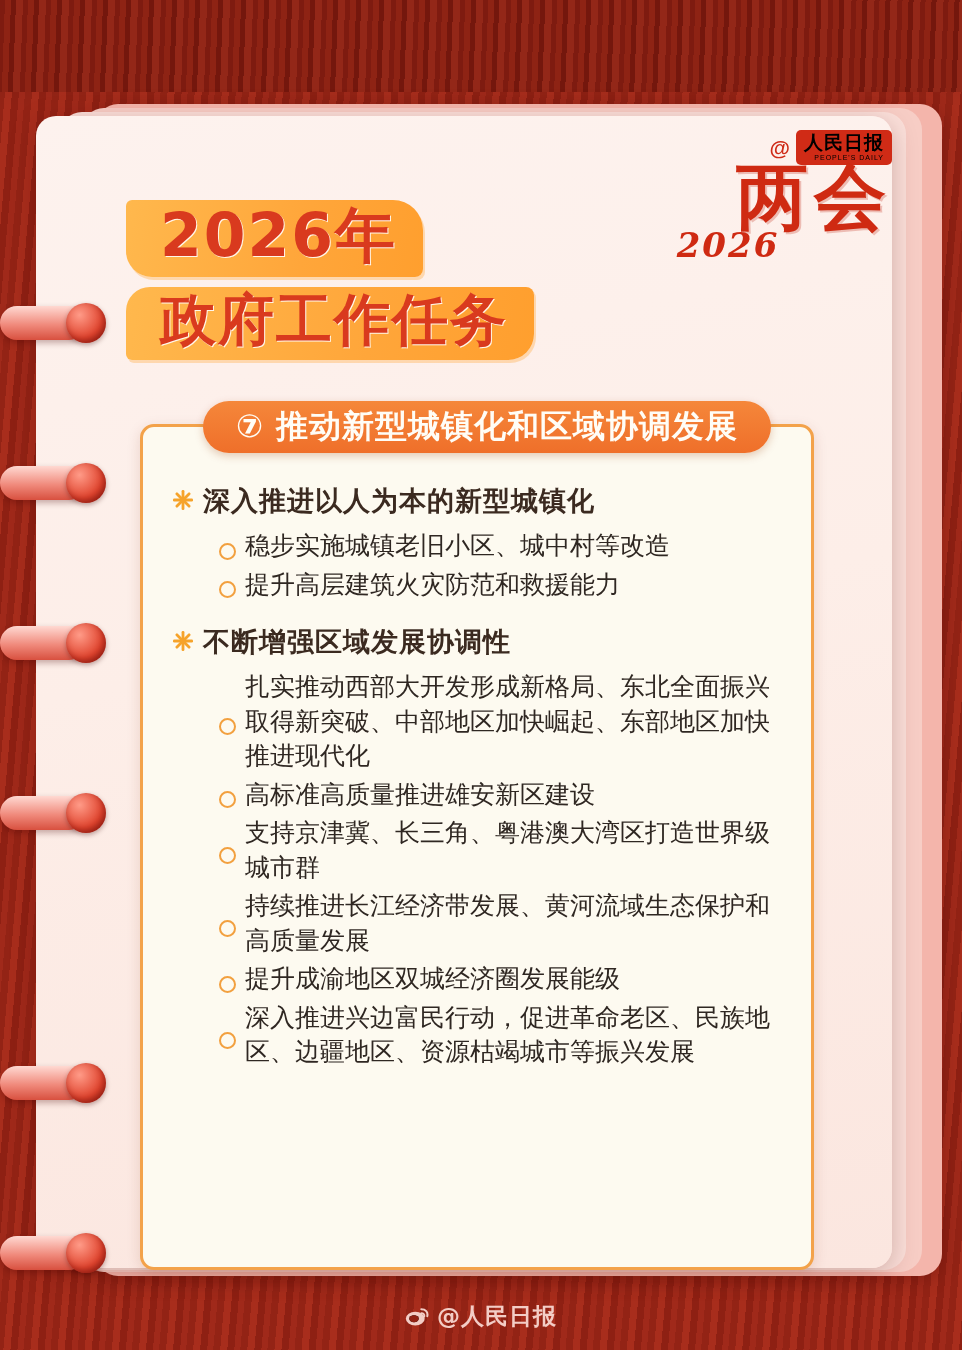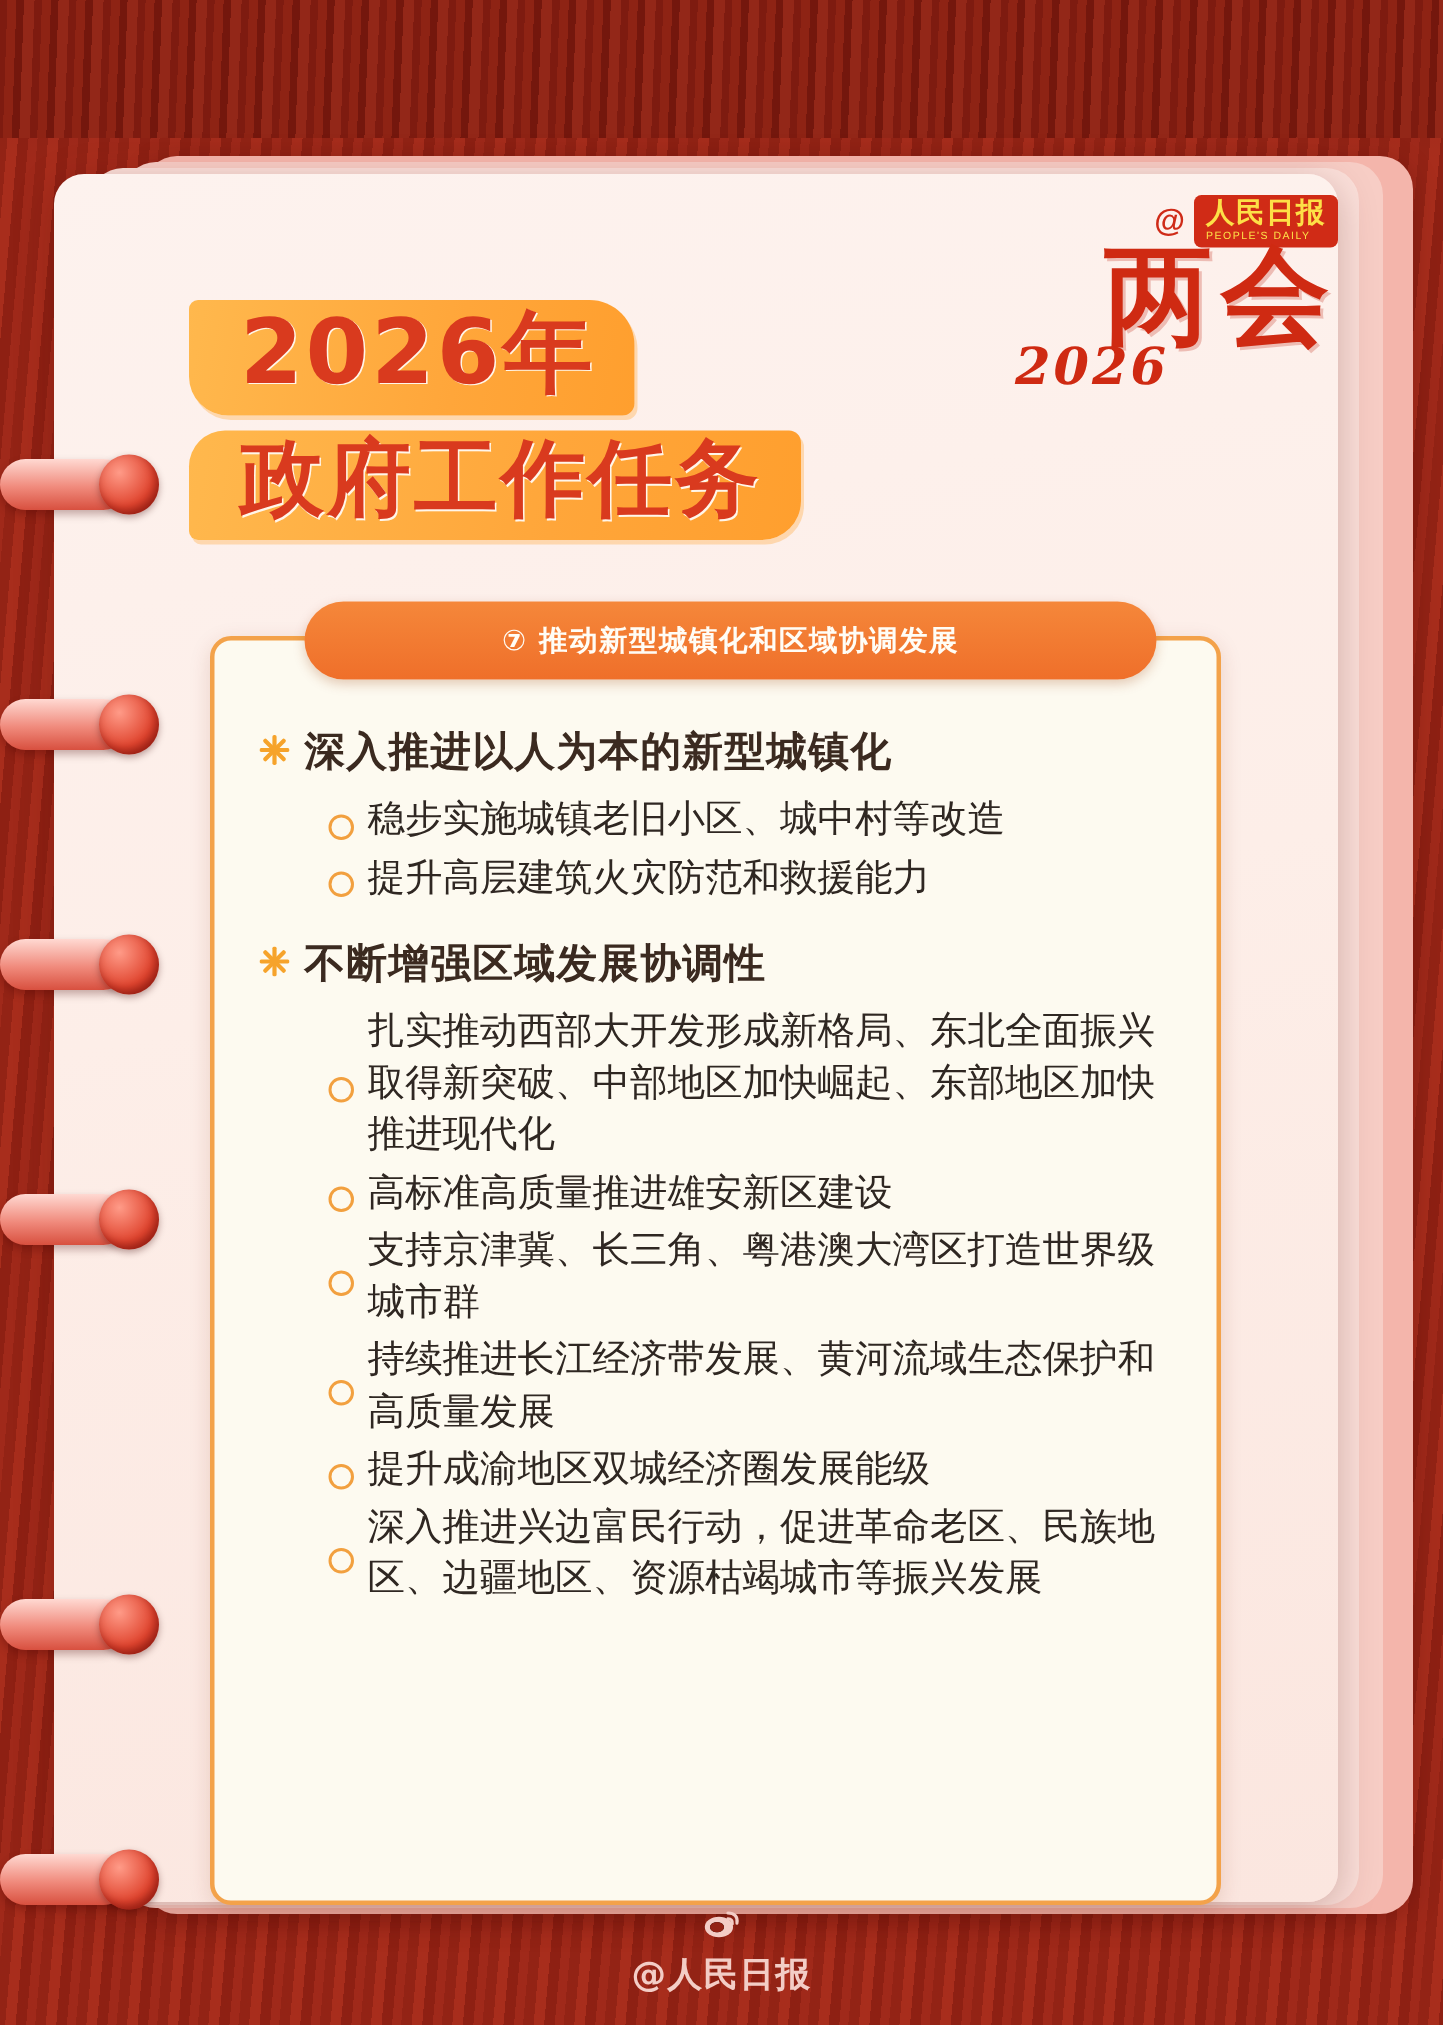--- a/index.html
+++ b/index.html
@@ -139,25 +139,25 @@
     gap: 6px;
     margin-bottom: 2px;
   }
   #brand-at {
     font-size: 21px;
     color: #cf2b18;
     font-weight: bold;
   }
   #brand-badge {
     background: #d02b16;
-    color: #fde047;
+    color: #000000;
     border-radius: 5px;
     padding: 3px 8px 4px 8px;
     line-height: 1;
-    text-align: left;
+    text-align: right;
   }
   #brand-cn {
     font-family: "DejaVu Sans", sans-serif;
     font-size: 19px;
     font-weight: bold;
     letter-spacing: 1px;
   }
   #brand-en {
     font-size: 7px;
     letter-spacing: 1px;
@@ -203,21 +203,21 @@
     background: linear-gradient(180deg, #f5873a, #ef6f2a);
     border-radius: 26px;
     display: flex;
     align-items: center;
     justify-content: center;
     box-shadow: 0 3px 8px rgba(150,60,0,0.25);
   }
   #section-banner span {
     font-family: "DejaVu Sans", sans-serif;
     font-weight: bold;
-    font-size: 19px;
+    font-size: 32px;
     color: #fffdf6;
     letter-spacing: 1px;
   }
 
   #card-body {
     padding: 56px 36px 30px 30px;
   }
 
   .group { margin-bottom: 6px; }
   .group-head {
@@ -260,21 +260,20 @@
   }
 
   #footer {
     position: absolute;
     left: 0; bottom: 18px;
     width: 962px;
     display: flex;
     align-items: center;
     justify-content: center;
     gap: 8px;
-    flex-direction: column;
   }
   #weibo-icon {
     width: 24px; height: 20px;
   }
   #footer-text {
     font-family: "DejaVu Sans", sans-serif;
     font-size: 23px;
     font-weight: bold;
     color: #f3cdc6;
     letter-spacing: 1px;

